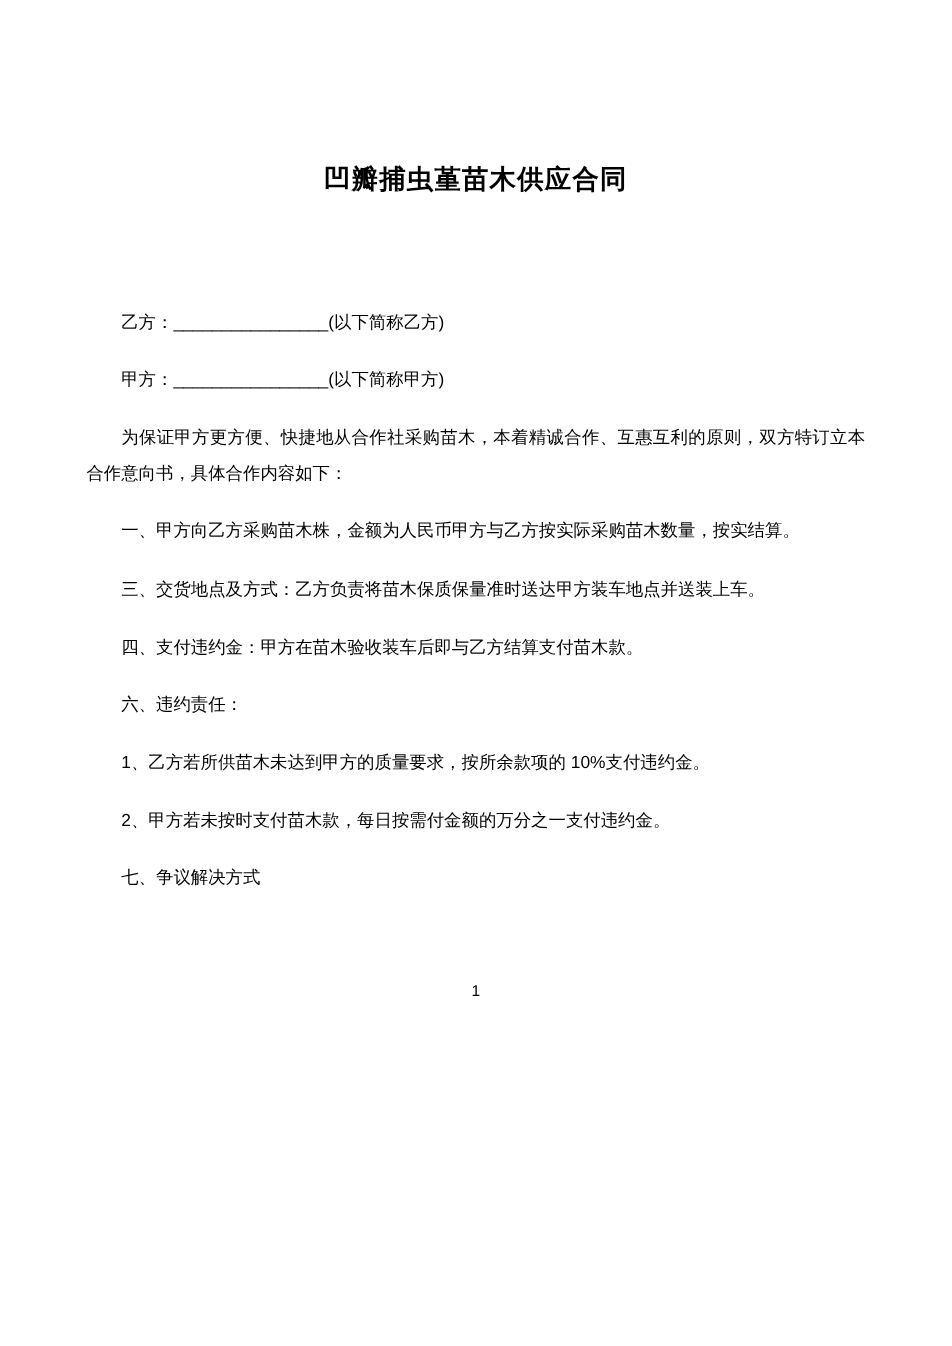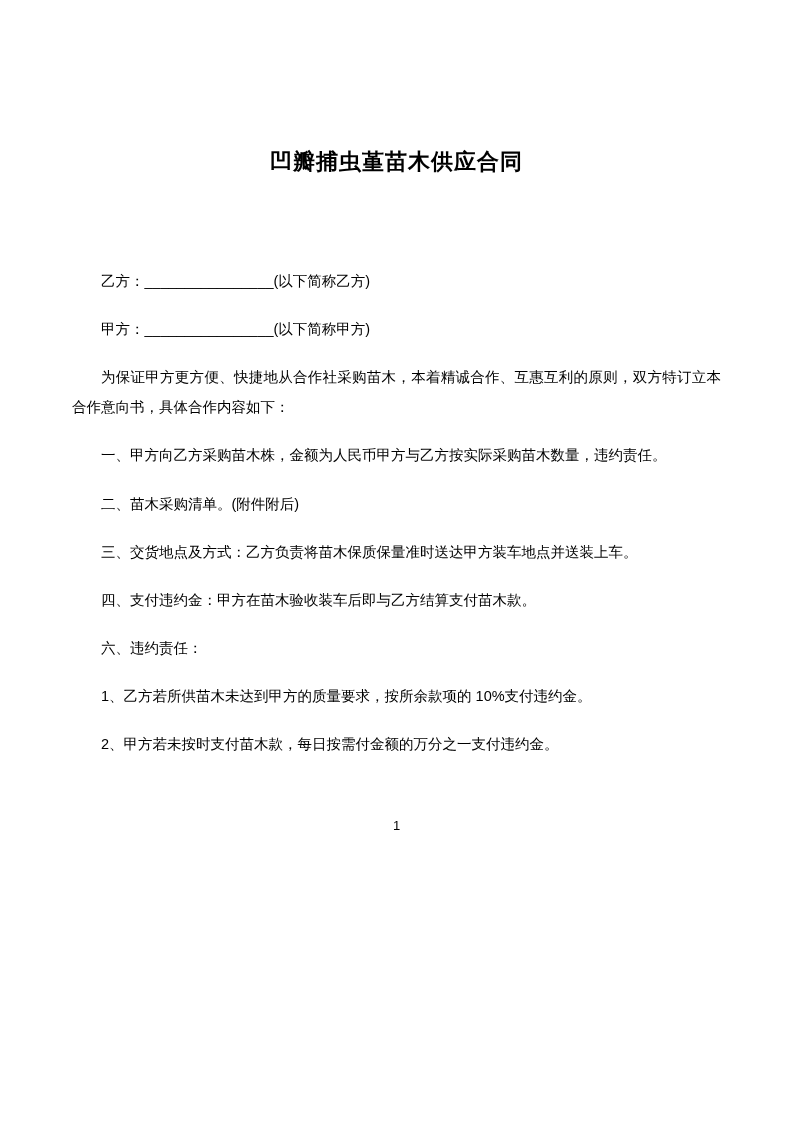--- a/index.html
+++ b/index.html
@@ -13,21 +13,21 @@
     font-family: "Liberation Sans", sans-serif;
     color: #000000;
     position: relative;
     overflow: hidden;
   }
   .page {
     position: relative;
     width: 793px;
     height: 861px;
     box-sizing: border-box;
-    padding: 12px 72px;
+    padding: 0 72px;
   }
   .doc-title {
     text-align: center;
     font-size: 22px;
     font-weight: bold;
     letter-spacing: 1px;
     margin: 0;
     padding-top: 135px;
     line-height: 1.4;
   }
@@ -57,24 +57,24 @@
 <body>
 
 <div class="page">
 
   <h1 class="doc-title">凹瓣捕虫堇苗木供应合同</h1>
 
   <div class="body-block">
     <p class="para indent">乙方：________________(以下简称乙方)</p>
     <p class="para indent">甲方：________________(以下简称甲方)</p>
     <p class="para indent">为保证甲方更方便、快捷地从合作社采购苗木，本着精诚合作、互惠互利的原则，双方特订立本合作意向书，具体合作内容如下：</p>
-    <p class="para indent">一、甲方向乙方采购苗木株，金额为人民币甲方与乙方按实际采购苗木数量，违约责任。</p>
-    <p class="para indent">二、苗木采购清单。(附件附后)</p>
+    <p class="para indent">一、甲方向乙方采购苗木株，金额为人民币甲方与乙方按实际采购苗木数量，按实结算。</p>
     <p class="para indent">三、交货地点及方式：乙方负责将苗木保质保量准时送达甲方装车地点并送装上车。</p>
     <p class="para indent">四、支付违约金：甲方在苗木验收装车后即与乙方结算支付苗木款。</p>
     <p class="para indent">六、违约责任：</p>
     <p class="para indent">1、乙方若所供苗木未达到甲方的质量要求，按所余款项的 10%支付违约金。</p>
     <p class="para indent">2、甲方若未按时支付苗木款，每日按需付金额的万分之一支付违约金。</p>
+    <p class="para indent">七、争议解决方式</p>
   </div>
 
   <div class="page-number">1</div>
 
 </div>
 
 </body></html>

